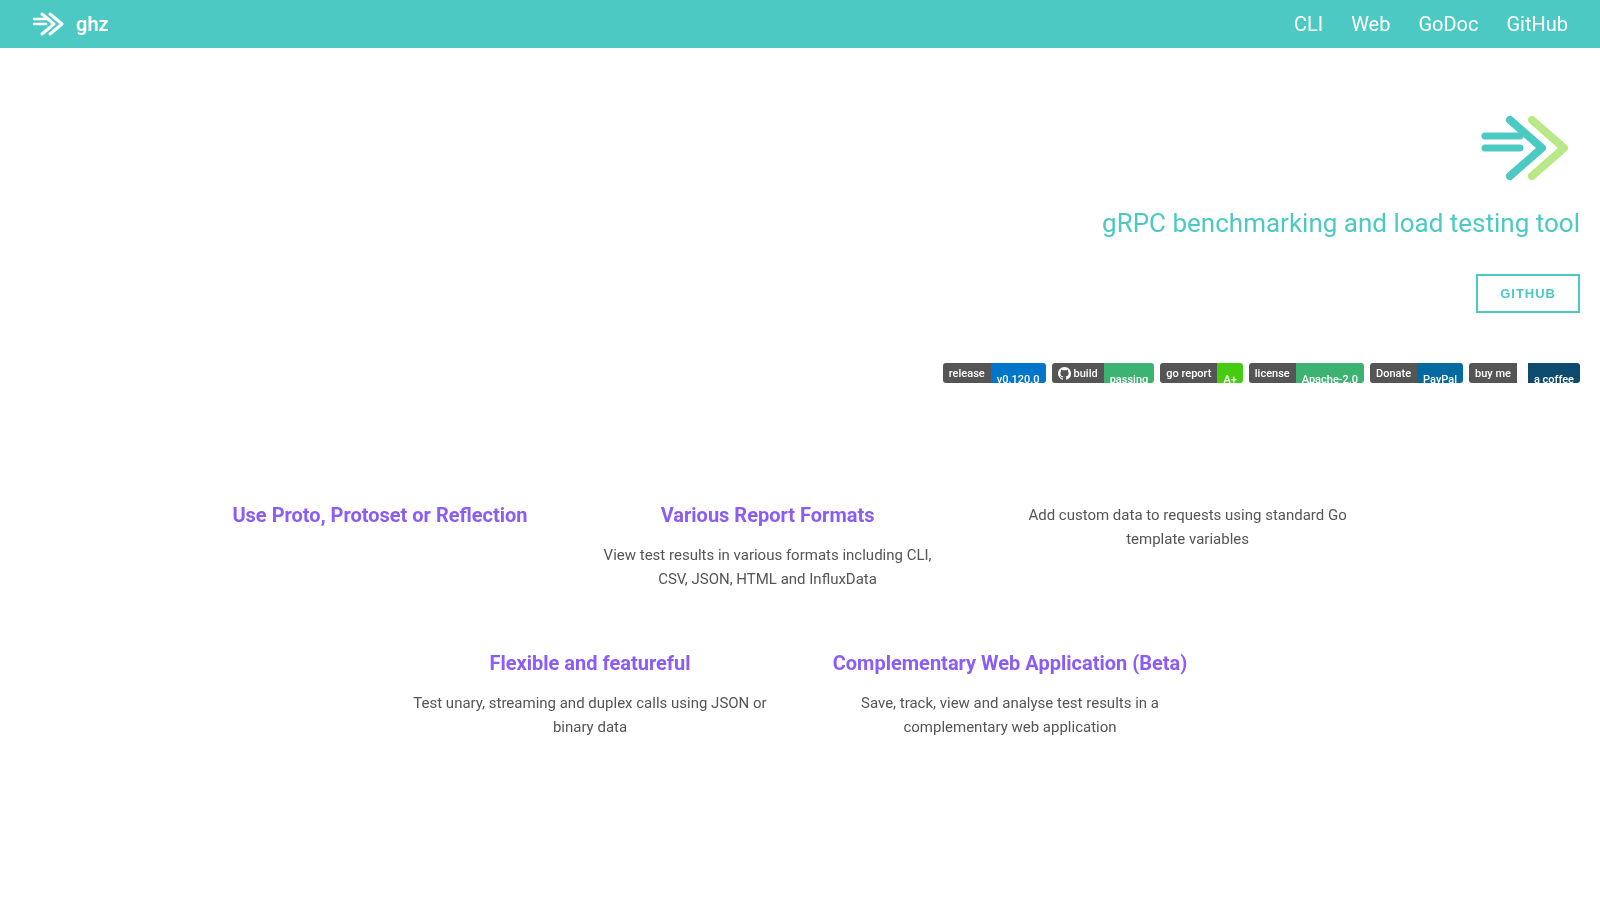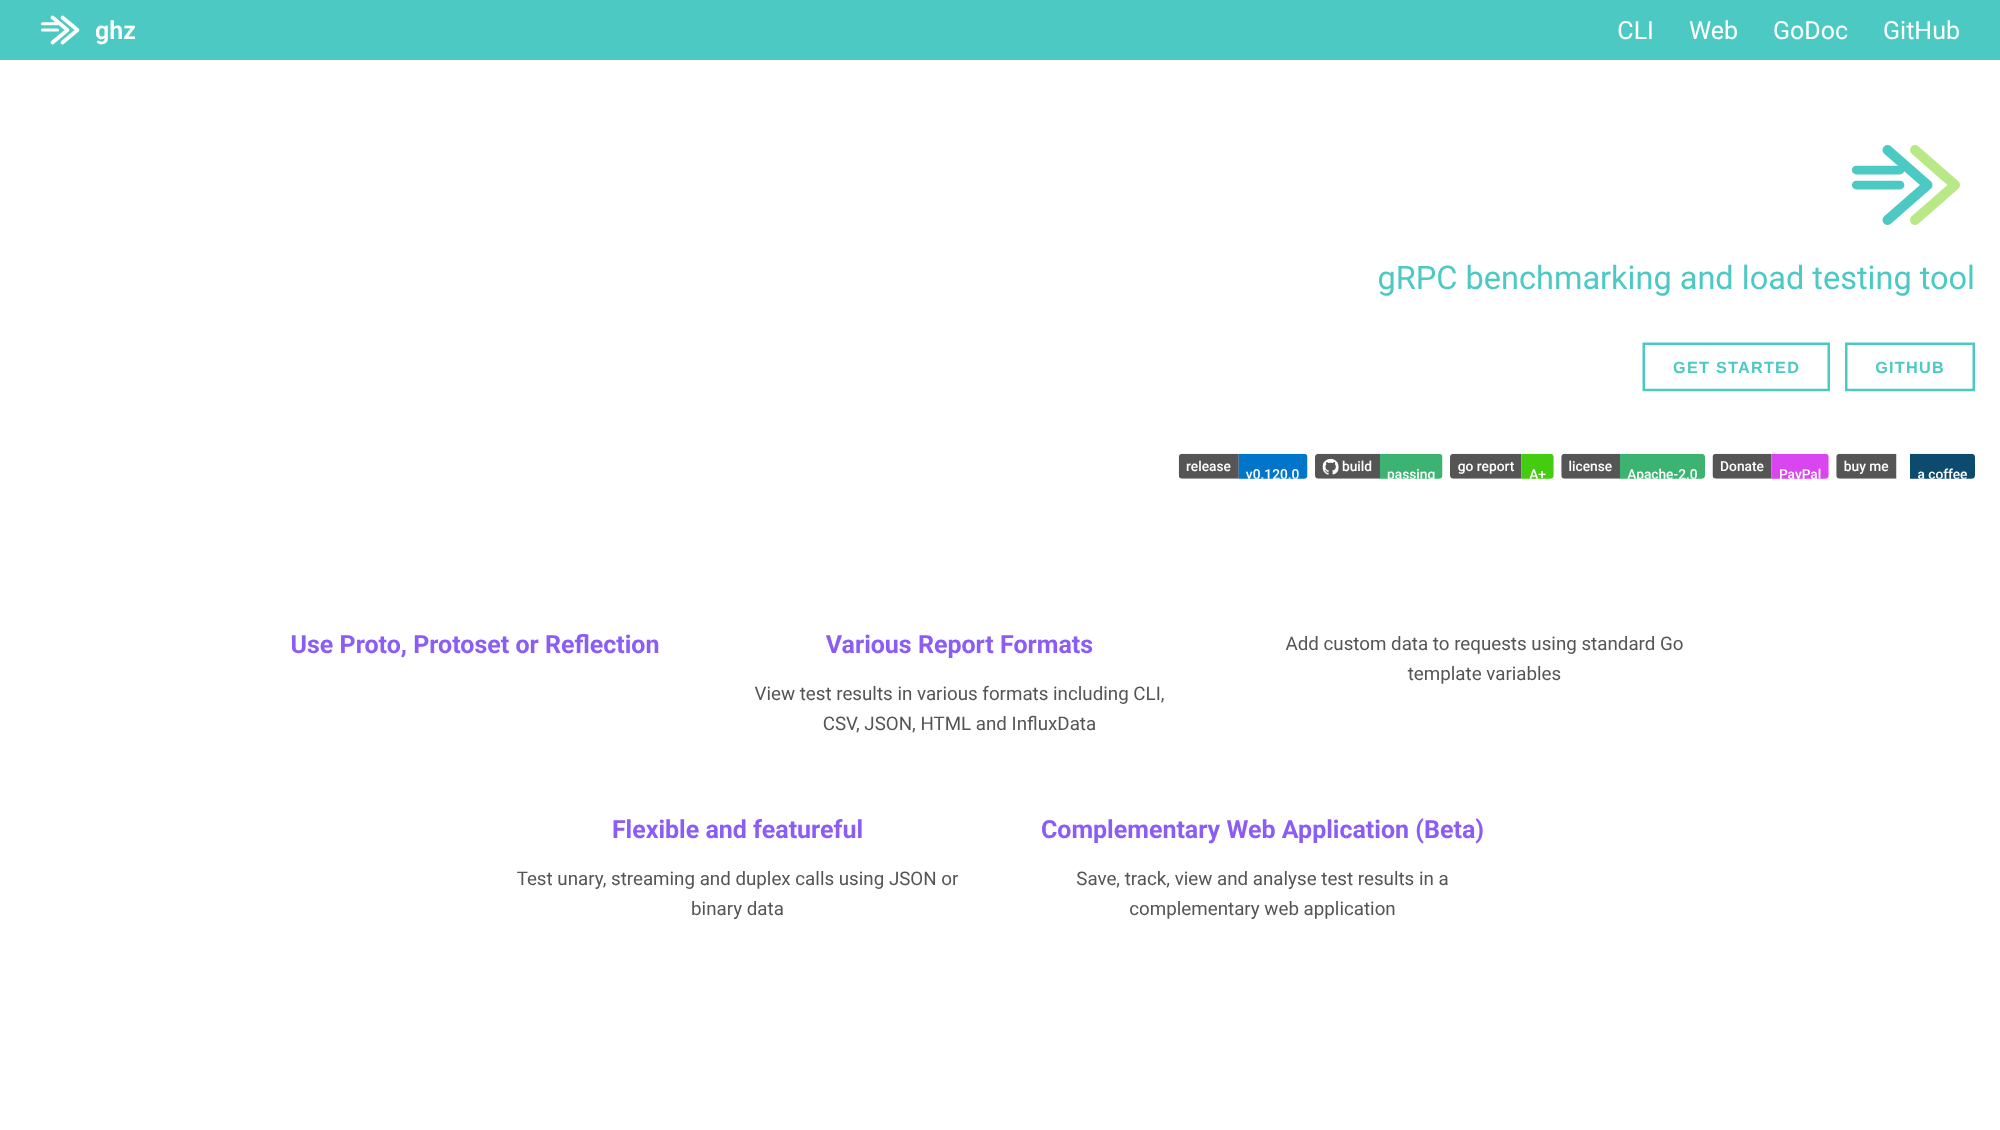--- a/index.html
+++ b/index.html
@@ -160,21 +160,20 @@
   <svg class="hero-logo" viewBox="0 0 100 80" fill="none" xmlns="http://www.w3.org/2000/svg">
     <line x1="5" y1="28" x2="40" y2="28" stroke="#4dc9c4" stroke-width="7" stroke-linecap="round"></line>
     <line x1="5" y1="40" x2="40" y2="40" stroke="#4dc9c4" stroke-width="7" stroke-linecap="round"></line>
     <polyline points="30,12 62,40 30,68" fill="none" stroke="#4dc9c4" stroke-width="8" stroke-linejoin="round" stroke-linecap="round"></polyline>
     <polyline points="52,12 84,40 52,68" fill="none" stroke="#b8e986" stroke-width="8" stroke-linejoin="round" stroke-linecap="round"></polyline>
   </svg>
 
   <h1 class="hero-subtitle">gRPC benchmarking and load testing tool</h1>
 
   <div class="hero-buttons">
-    <button class="hero-btn">GET STARTED</button>
     <button class="hero-btn">GITHUB</button>
   </div>
 
   <div class="badges">
 
     <div class="badge">
       <span class="badge-left">release</span>
       <span class="badge-right badge-blue">v0.120.0</span>
     </div>
 
@@ -193,21 +192,21 @@
       <span class="badge-right badge-brightgreen">A+</span>
     </div>
 
     <div class="badge">
       <span class="badge-left">license</span>
       <span class="badge-right badge-green">Apache-2.0</span>
     </div>
 
     <div class="badge">
       <span class="badge-left">Donate</span>
-      <span class="badge-right badge-paypal" style="background:#d946ef;">PayPal</span>
+      <span class="badge-right badge-paypal" style="background:#0369a1;">PayPal</span>
     </div>
 
     <div class="badge">
       <span class="badge-left">buy me</span>
       <span class="badge-right badge-yellow">a coffee</span>
     </div>
   </div>
 </section>
 
 <section class="features">

